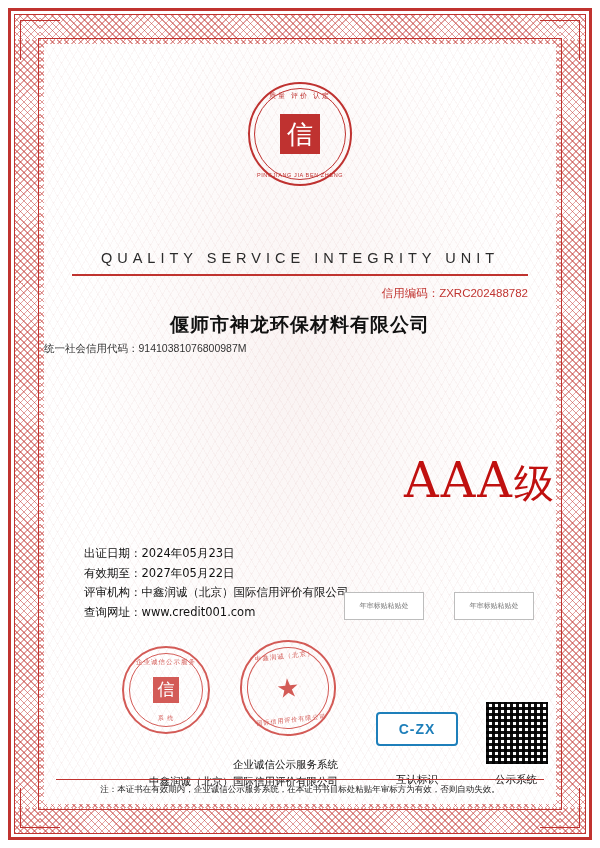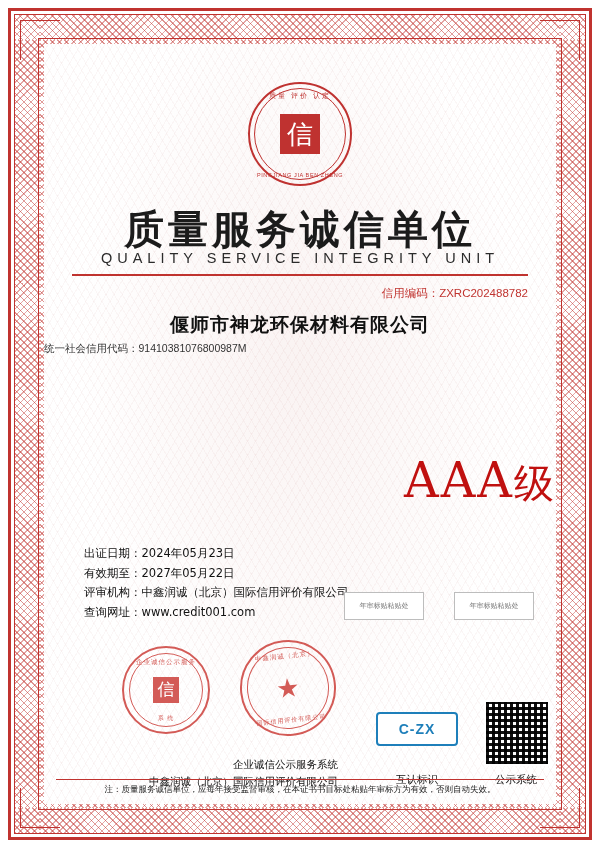--- a/index.html
+++ b/index.html
@@ -438,21 +438,20 @@
     <div class="watermark"></div>
 
     <div class="emblem">
       <div class="ring"></div>
       <div class="ring2"></div>
       <div class="top-text">质量 评价 认定</div>
       <div class="center-box">信</div>
       <div class="bottom-text">PINGJIANG JIA BEN ZHENG</div>
     </div>
 
-    <div class="title-cn">质量服务诚信单位</div>
     <div class="title-en">QUALITY SERVICE INTEGRITY UNIT</div>
     <div class="title-rule"></div>
 
     <div class="credit-no">
       <span>信用编码：</span><span>ZXRC202488782</span>
     </div>
 
     <div class="company-name">偃师市神龙环保材料有限公司</div>
     <div class="company-code">
       <span>统一社会信用代码：</span><span>91410381076800987M</span>
@@ -506,15 +505,15 @@
     <div class="caption-row">
       <div class="cap-a">
         <div>企业诚信公示服务系统</div>
         <div>中鑫润诚（北京）国际信用评价有限公司</div>
       </div>
       <div class="cap-b">互认标识</div>
       <div class="cap-c">公示系统</div>
     </div>
 
     <div class="footnote-rule"></div>
-    <div class="footnote">注：质量服务诚信单位，应每年接受监督审核，在本证书书目标处粘贴年审标方为有效，否则自动失效。</div>
+    <div class="footnote">注：本证书在有效期内，企业诚信公示服务系统，在本证书书目标处粘贴年审标方为有效，否则自动失效。</div>
   </div>
 </div>
 
 </body></html>

